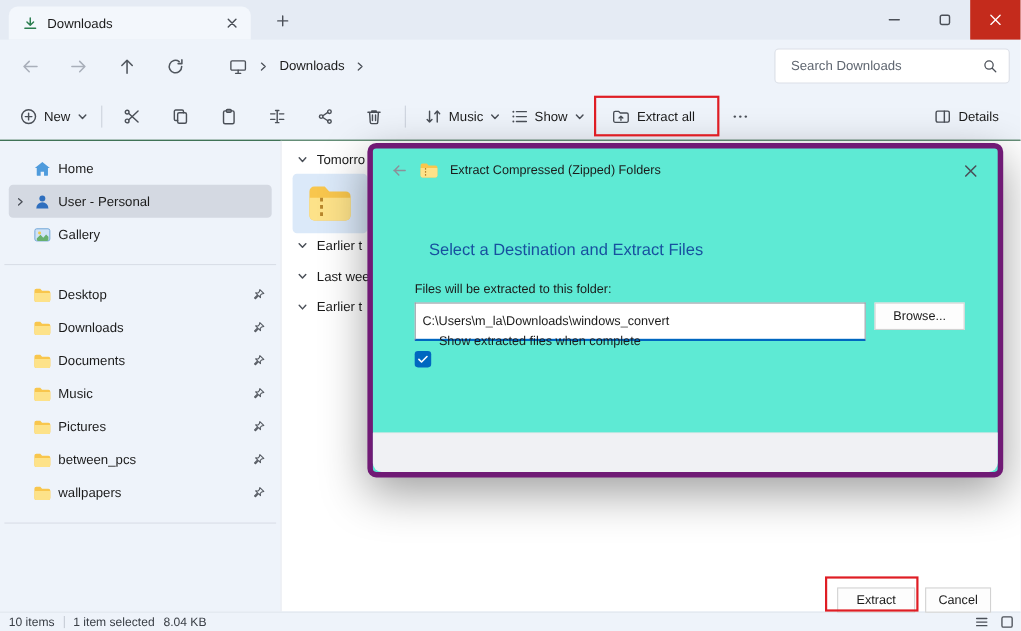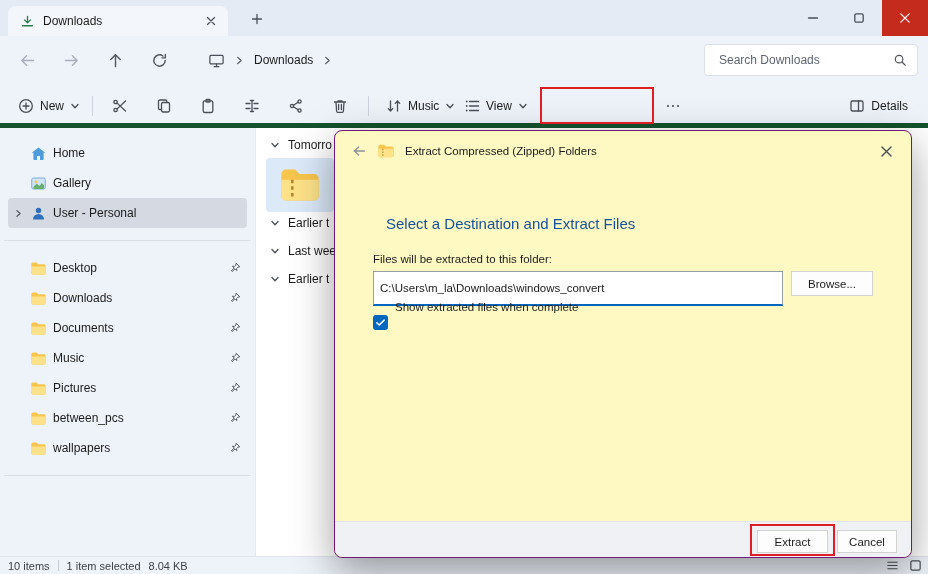--- a/index.html
+++ b/index.html
@@ -21,40 +21,40 @@
   
   .navbar{position:absolute;top:36px;left:0;right:0;height:48px;display:flex;align-items:center;padding-left:10px}
   .navbtn{width:34px;height:34px;display:flex;align-items:center;justify-content:center;border-radius:4px;margin-right:10px;color:#50565e}
   .disabled{color:#a9afba}
   .crumbs{display:flex;align-items:center;gap:10px;margin-left:22px}
   .search{position:absolute;right:10px;top:8px;width:214px;height:32px;background:#fff;border:1px solid #dbdfe7;border-radius:4px;display:flex;align-items:center;padding:0 10px 0 14px}
   .search input{border:none;outline:none;flex:1;font:inherit;color:#1b1b1b;background:transparent;min-width:0}
   .search input::placeholder{color:#5f6670}
 
   
-  .toolbar{position:absolute;top:84px;left:0;right:0;height:44px;border-bottom:5px solid #14532d}
+  .toolbar{position:absolute;top:84px;left:0;right:0;height:44px;border-bottom:1px solid #14532d}
   .tbtn{position:absolute;top:6px;height:32px;display:flex;align-items:center;gap:6px;padding:0 8px;border-radius:4px}
   .ibtn{justify-content:center;width:42px;padding:0}
   .tdiv{position:absolute;top:12px;width:1px;height:20px;background:#cdd3dd}
 
   
   .sidebar{position:absolute;top:128px;left:0;width:255px;bottom:18px;padding-top:10px;overflow:hidden}
   .sitem{height:30px;margin:0 8px;padding:0 6px 0 4px;border-radius:4px;display:flex;align-items:center;gap:6px}
   .sitem .slot{width:12px;display:flex;justify-content:center}
   .sel{background:#d4d9e2}
   .sdiv{height:1px;background:#d9dee7;margin:12px 4px}
   .pin{margin-left:auto}
 
   
   .content{position:absolute;top:128px;left:255px;right:0;bottom:18px;background:#fff;border-left:1px solid #e4e8ef}
   .group{position:absolute;display:flex;align-items:center;gap:8px;left:14px}
   .tile{position:absolute;left:10px;top:30px;width:68px;height:54px;background:#dbe9f9;border-radius:4px;display:flex;align-items:center;justify-content:center}
 
   
-  .dialog{position:absolute;left:334px;top:130px;width:578px;height:428px;background:#fef9c3;border:1px solid #701a75;border-radius:8px;box-shadow:0 14px 42px rgba(0,0,0,.38);z-index:10}
+  .dialog{position:absolute;left:334px;top:130px;width:578px;height:304px;background:#5eead4;border:5px solid #701a75;border-radius:8px;box-shadow:0 14px 42px rgba(0,0,0,.38);z-index:10}
   .dlg-title{position:absolute;top:0;left:0;right:0;height:40px;display:flex;align-items:center;padding:0 10px 0 16px;gap:10px}
   .dlg-title .ttl{font-size:11.5px}
   .dlg-close{margin-left:auto;width:30px;height:30px;display:flex;align-items:center;justify-content:center}
   .dlg-head{position:absolute;left:51px;top:84px;font-size:15px;font-weight:400;color:#17509f}
   .dlg-label{position:absolute;left:38px;top:122px;font-size:11.5px}
   .dlg-input{position:absolute;left:38px;top:140px;width:410px;height:25px;border:1px solid #999ea6;border-bottom:2px solid #0067c0;padding:16px 6px;font-family:inherit;font-size:11.5px;outline:none;background:#fff;color:#1b1b1b}
   .btn{background:#fdfdfd;border:1px solid #d2d2d2;border-radius:0;font-size:11.5px;display:flex;align-items:center;justify-content:center;color:#1b1b1b}
   .browse{position:absolute;left:456px;top:140px;width:82px;height:25px}
   .chk{position:absolute;left:38px;top:184px;width:15px;height:15px;background:#0067c0;border-radius:3px;display:flex;align-items:center;justify-content:center}
   .chklbl{position:absolute;left:60px;top:170px;font-size:11.5px}
@@ -221,24 +221,31 @@
           <path class="st" d="M2 3.5L5 6.8 8 3.5"></path>
         </svg>
     </div>
     <div class="tbtn" style="left:456px">
       <svg width="16" height="16" viewBox="0 0 16 16">
           <path class="st" d="M5.5 3.5h9M5.5 8h9M5.5 12.5h9"></path>
           <circle cx="2.7" cy="3.5" r=".9" fill="#4a4f57"></circle>
           <circle cx="2.7" cy="8" r=".9" fill="#4a4f57"></circle>
           <circle cx="2.7" cy="12.5" r=".9" fill="#4a4f57"></circle>
         </svg>
-      <span>View</span>
-      <svg width="10" height="10" viewBox="0 0 10 10">
-          <path class="st" d="M2 3.5L5 6.8 8 3.5"></path>
-        </svg>
+      <span>Show</span>
+      <svg width="10" height="10" viewBox="0 0 10 10">
+          <path class="st" d="M2 3.5L5 6.8 8 3.5"></path>
+        </svg>
+    </div>
+    <div class="tbtn" style="left:548px">
+      <svg width="17" height="17" viewBox="0 0 18 18">
+          <path class="st" d="M2 5a1.5 1.5 0 0 1 1.5-1.5h3.4L8.4 5h6.1A1.5 1.5 0 0 1 16 6.5v6a1.5 1.5 0 0 1-1.5 1.5h-11A1.5 1.5 0 0 1 2 12.5z"></path>
+          <path class="st" d="M9 12V8.2M7.2 9.8L9 8l1.8 1.8"></path>
+        </svg>
+      <span>Extract all</span>
     </div>
     <div class="tbtn ibtn" style="left:652px">
         <svg width="16" height="16" viewBox="0 0 16 16">
           <circle cx="3" cy="8" r="1.1" fill="#4a4f57"></circle>
           <circle cx="8" cy="8" r="1.1" fill="#4a4f57"></circle>
           <circle cx="13" cy="8" r="1.1" fill="#4a4f57"></circle>
         </svg>
       </div>
     <div class="tbtn" style="right:12px">
       <svg width="16" height="16" viewBox="0 0 16 16">
@@ -250,40 +257,40 @@
   </div>
 
   <aside class="sidebar">
     <div class="sitem">
       <span class="slot"></span>
       <svg width="17" height="17" viewBox="0 0 20 20">
           <path d="M10 2.8L18 9h-2v7.5a1 1 0 0 1-1 1h-3.2V13H8.2v4.5H5a1 1 0 0 1-1-1V9H2z" fill="#4f9bdc"></path>
         </svg>
       <span>Home</span>
     </div>
-    <div class="sitem">
-      <span class="slot"></span>
-      <svg width="17" height="17" viewBox="0 0 20 20">
-          <rect x="2" y="3.5" width="16" height="13" rx="2" fill="#cfe3f7" stroke="#6ba3d6"></rect>
-          <circle cx="7" cy="8" r="1.6" fill="#f2c94c"></circle>
-          <path d="M4 14l4-4 3 3 3-3.5 2.5 2.5V15a1.5 1.5 0 0 1-1.5 1.5H5.5A1.5 1.5 0 0 1 4 15z" fill="#67b06f"></path>
-        </svg>
-      <span>Gallery</span>
-    </div>
     <div class="sitem sel">
       <span class="slot">
           <svg width="9" height="9" viewBox="0 0 10 10">
             <path class="st" d="M3.2 1.8L6.8 5 3.2 8.2"></path>
           </svg>
         </span>
       <svg width="17" height="17" viewBox="0 0 20 20">
           <circle cx="10" cy="6.5" r="3.2" fill="#2f6fbe"></circle>
           <path d="M3.5 17a6.5 6.5 0 0 1 13 0z" fill="#2f6fbe"></path>
         </svg>
       <span>User - Personal</span>
+    </div>
+    <div class="sitem">
+      <span class="slot"></span>
+      <svg width="17" height="17" viewBox="0 0 20 20">
+          <rect x="2" y="3.5" width="16" height="13" rx="2" fill="#cfe3f7" stroke="#6ba3d6"></rect>
+          <circle cx="7" cy="8" r="1.6" fill="#f2c94c"></circle>
+          <path d="M4 14l4-4 3 3 3-3.5 2.5 2.5V15a1.5 1.5 0 0 1-1.5 1.5H5.5A1.5 1.5 0 0 1 4 15z" fill="#67b06f"></path>
+        </svg>
+      <span>Gallery</span>
     </div>
     <div class="sdiv"></div>
     <div class="sitem">
       <span class="slot"></span>
       <svg width="17" height="17" viewBox="0 0 20 20">
           <path d="M1.5 5A2 2 0 0 1 3.5 3h4.3l1.9 2h6.8a2 2 0 0 1 2 2v8a2 2 0 0 1-2 2h-13a2 2 0 0 1-2-2z" fill="#f8c64d"></path>
           <path d="M1.5 7.6h17V15a2 2 0 0 1-2 2h-13a2 2 0 0 1-2-2z" fill="#fde289"></path>
         </svg>
       <span>Desktop</span>
       <span class="pin">

